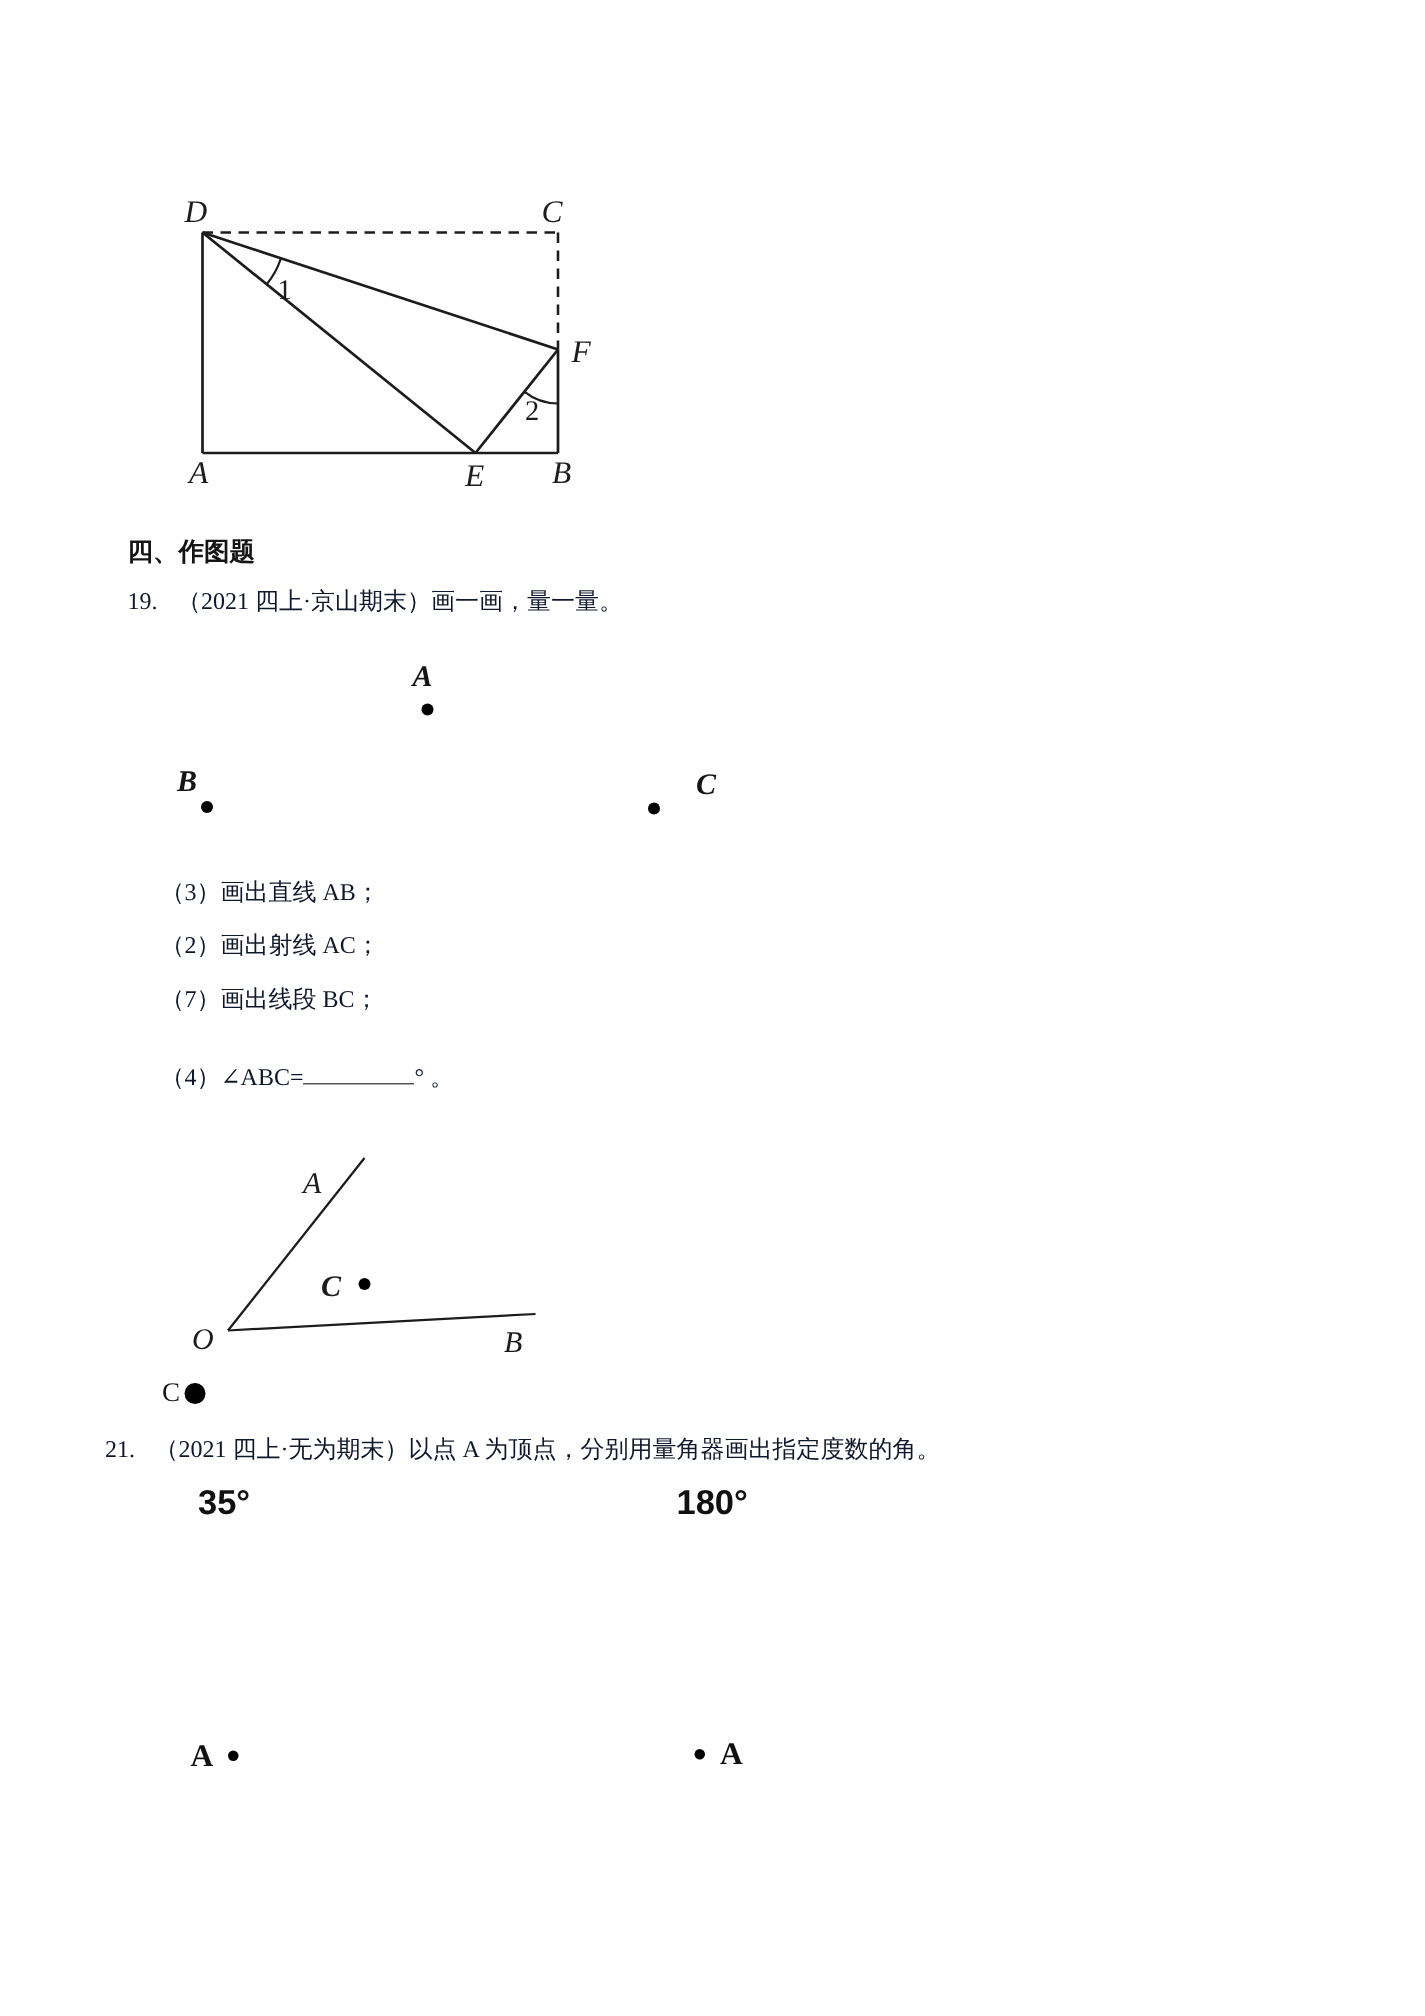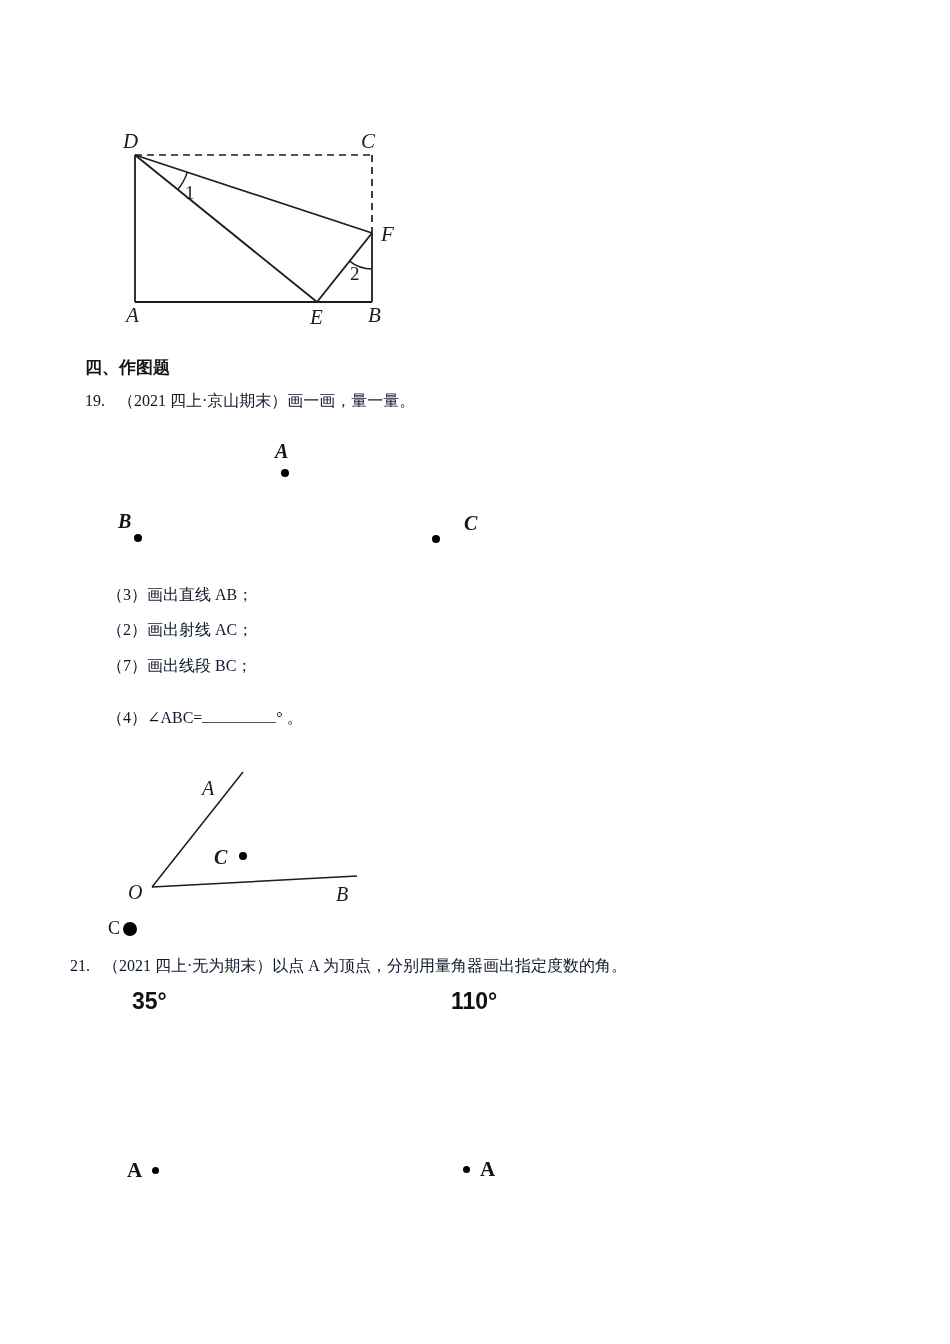--- a/index.html
+++ b/index.html
@@ -100,21 +100,21 @@
   <div class="cbullet" style="left:108px; top:918px;">
     <span class="clabel">C</span>
     <span class="cdisc"></span>
   </div>
 
   <div class="txt probline" style="left:70px; top:956px;">
     <span class="num">21.</span><span>（2021 四上·无为期末）以点 A 为顶点，分别用量角器画出指定度数的角。</span>
   </div>
 
   <div class="angle-deg" style="left:121px; top:988px;margin-left:11px;">35°</div>
-  <div class="angle-deg" style="left:451px; top:988px;">110°</div>
+  <div class="angle-deg" style="left:451px; top:988px;">180°</div>
 
   <div class="pointgroup" style="left:127px; top:1158px;">
     <span class="plabel">A</span>
     <span class="pdot" style="margin-left:10px;"></span>
   </div>
   <div class="pointgroup" style="left:463px; top:1157px;">
     <span class="pdot"></span>
     <span class="plabel" style="margin-left:10px;">A</span>
   </div>
 

